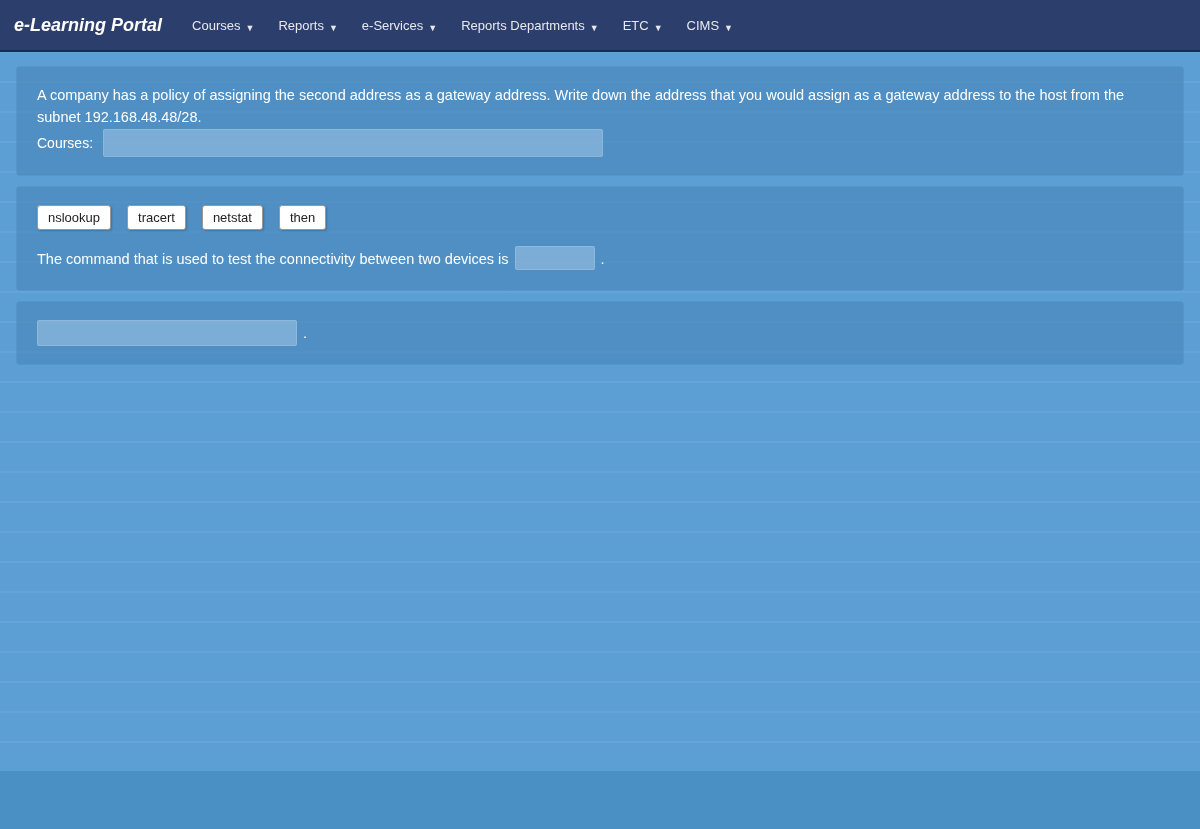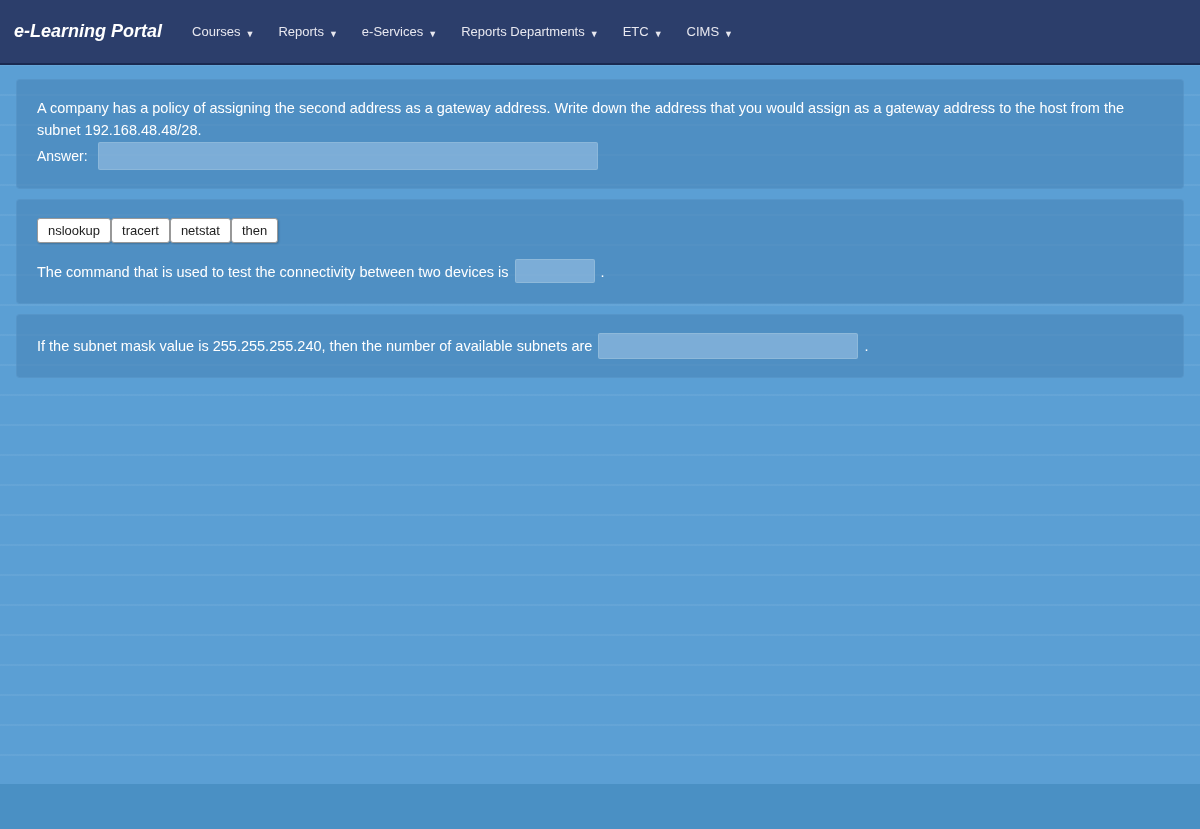--- a/index.html
+++ b/index.html
@@ -6,21 +6,21 @@
     body {
       font-family: Arial, sans-serif;
       background: #4a90c4;
       width: 1200px;
       height: 829px;
       overflow: hidden;
     }
 
     
     .navbar {
-      height: 65px;
+      height: 52px;
       background: #2c3e6b;
       display: flex;
       align-items: center;
       padding: 0 14px;
       gap: 4px;
       border-bottom: 2px solid #1a2a50;
     }
     .nav-brand {
       font-size: 18px;
       font-weight: bold;
@@ -98,21 +98,21 @@
     
     .dnd-block {
       background: rgba(70, 130, 180, 0.55);
       border: 1px solid rgba(100, 160, 210, 0.4);
       border-radius: 4px;
       padding: 18px 20px;
       margin-bottom: 10px;
     }
     .dnd-options {
       display: flex;
-      gap: 0;
+      gap: 16px;
       margin-bottom: 16px;
       flex-wrap: wrap;
     }
     .dnd-chip {
       background: #fff;
       border: 1px solid #999;
       border-radius: 3px;
       padding: 4px 10px;
       font-size: 13px;
       color: #222;
@@ -187,40 +187,39 @@
     <span>CIMS</span>
     <span class="nav-arrow">▼</span>
   </div>
 </nav>
 
 <div class="main-content">
 
   <div class="question-block">
     <p class="question-text">A company has a policy of assigning the second address as a gateway address. Write down the address that you would assign as a gateway address to the host from the subnet 192.168.48.48/28.</p>
     <div class="answer-row">
-      <span class="answer-label">Answer:</span>
+      <span class="answer-label">Courses:</span>
       <input type="text" class="answer-input-long" style="">
     </div>
   </div>
 
   <div class="dnd-block">
     <div class="dnd-options">
       <span class="dnd-chip">nslookup</span>
       <span class="dnd-chip">tracert</span>
       <span class="dnd-chip">netstat</span>
       <span class="dnd-chip">then</span>
     </div>
     <div class="dnd-sentence">
       <span>The command that is used to test the connectivity between two devices is</span>
       <span class="drop-box-small"></span>
       <span>.</span>
     </div>
   </div>
 
   <div class="question-block">
     <div class="inline-sentence">
-      <span>If the subnet mask value is 255.255.255.240, then the number of available subnets are</span>
       <span class="drop-box-long"></span>
       <span>.</span>
     </div>
   </div>
 
 </div>
 
 </body></html>

